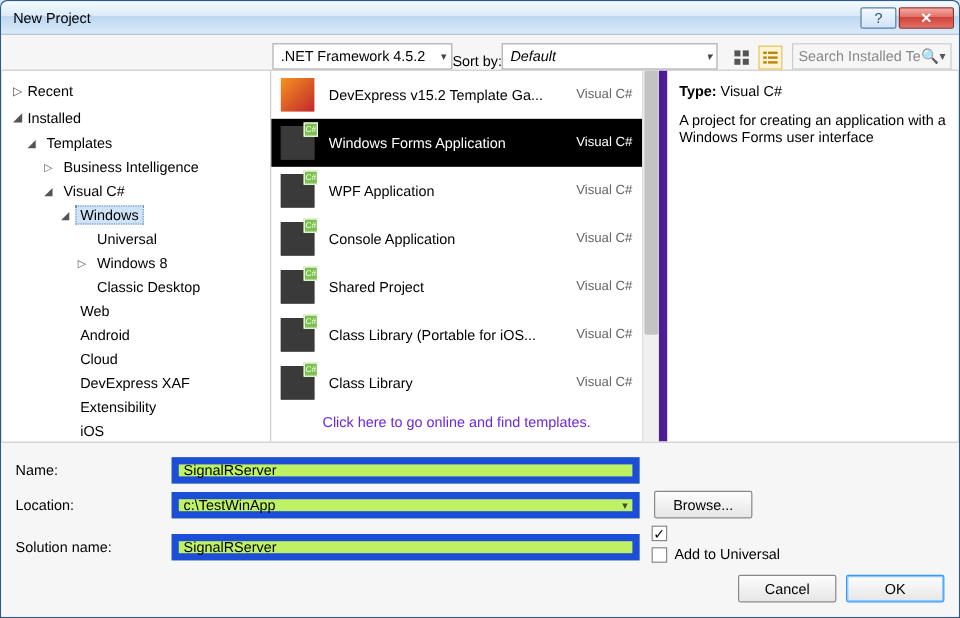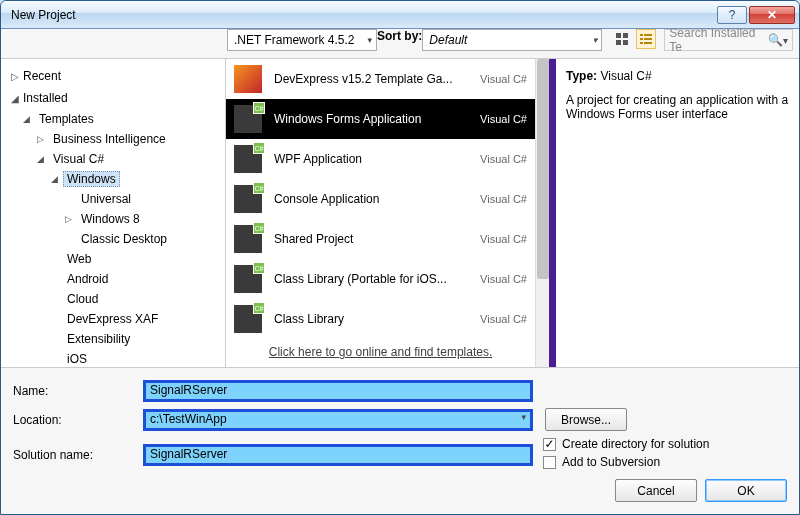--- a/index.html
+++ b/index.html
@@ -6,26 +6,26 @@
 body { background: #d4e4f4; width: 800px; height: 515px; overflow: hidden; }
 
 .window { width: 800px; height: 515px; background: #fff; border: 1px solid #2a5a8a; border-radius: 6px 6px 0 0; display: flex; flex-direction: column; box-shadow: inset 0 0 0 1px rgba(255,255,255,0.3); }
 
 .titlebar { height: 28px; background: linear-gradient(#f6fbff,#dbeaf9 45%,#bcd7f1 46%,#dbeaf9); border-bottom: 1px solid #6b93bf; display: flex; align-items: center; padding: 0 4px 0 10px; border-radius: 6px 6px 0 0; }
 .titlebar .title { flex: 1; color: #000; }
 .titlebar .btns { display: flex; gap: 0; }
 .titlebar .wbtn { width: 30px; height: 18px; border: 1px solid #5a7fa8; background: linear-gradient(#f3f9ff,#cfe3f7); border-radius: 2px; margin-left: 2px; display:flex; align-items:center; justify-content:center; font-size:10px; color:#2b4a6b; }
 .titlebar .wbtn.close { width: 46px; background: linear-gradient(#f3a9a0,#e07066 45%,#d04238 46%,#e07066); border-color:#9a2c24; color:#fff; font-weight:bold; }
 
-.toolbar { height: 30px; border-bottom: 1px solid #ccc; display: flex; align-items: flex-start; padding: 0 6px; background: #f6f6f6; }
+.toolbar { height: 30px; border-bottom: 1px solid #ccc; display: flex; align-items: flex-end; padding: 0 6px; background: #f6f6f6; }
 .toolbar .spaceleft { width: 220px; }
 .combo { height: 22px; border: 1px solid #ababab; background: #fff; display: inline-flex; align-items: center; padding: 0 20px 0 6px; position: relative; }
 .combo .chev { position:absolute; right:4px; font-size:9px; color:#444; }
 .fw { width: 150px; }
-.sortlbl { margin: 0 0; font-weight: bold; }
+.sortlbl { margin: 0 0; }
 .sortcombo { width: 180px; font-style: italic; }
 .viewbtns { display: flex; gap: 4px; margin-left: 10px; }
 .viewbtn { width: 20px; height: 20px; border: 1px solid transparent; display:flex; align-items:center; justify-content:center; }
 .viewbtn.sel { border: 1px solid #e5c365; background: #fff3d6; }
 .viewbtn svg { width:14px; height:14px; }
 .searchbox { flex: 1; margin-left: 8px; height: 22px; border: 1px solid #ccc; display: flex; align-items: center; padding: 0 4px; color:#888; justify-content: space-between; min-width: 120px; }
 
 .body { flex: 1; display: flex; min-height: 0; }
 
 .leftpane { width: 225px; border-right: 1px solid #ccc; padding: 6px 0; overflow:auto; }
@@ -45,30 +45,30 @@
 .scrollthumb { position:absolute; top:0; width:12px; left:1px; height:220px; background:#c3c3c3; border-radius:2px; }
 
 .trow { display:flex; align-items:center; height:40px; padding:0 8px; }
 .trow.sel { background:#000000; color:#fff; }
 .trow .ticon { width:28px; height:28px; margin-right:12px; background:#444; display:flex; align-items:center; justify-content:center; position:relative; }
 .trow .tname { flex:1; white-space:nowrap; overflow:hidden; text-overflow:ellipsis; }
 .trow .tlang { color:#666; font-size:11px; padding-left:8px; }
 .trow.sel .tlang { color:#fff; }
 
 .linkrow { text-align:center; padding:6px; }
-.linkrow a { color:#404040; text-decoration:underline; }
+.linkrow a { color:#6d28d9; }
 
 .rightpane { width:250px; border-left:7px solid #4c1d95; padding:10px; }
 .rightpane .trow2 { margin-bottom:10px; }
 .rightpane .k { font-weight:bold; display:inline; }
 
 .bottom { border-top:1px solid #ccc; padding:12px 12px; background:#f6f6f6; }
 .formrow { display:flex; align-items:center; margin-bottom:6px; }
 .formrow .flabel { width:130px; }
-.formrow .finput { flex:0 0 390px; height:22px; border:3px solid #1d4ed8; background:#7dd3fc; padding:0 4px; display:flex; position:relative; }
+.formrow .finput { flex:0 0 390px; height:22px; border:6px solid #1d4ed8; background:#bef264; padding:0 4px; display:flex; align-items:center; position:relative; }
 .formrow .finput .chev { position:absolute; right:4px; font-size:9px; color:#444; }
 .formrow .fbtn { margin-left:12px; }
 .btn { height:23px; min-width:82px; border:1px solid #888; background:linear-gradient(#fdfdfd,#e6e6e6); border-radius:2px; padding:0 12px; }
 .btn.primary { border:1px solid #3399ff; box-shadow: inset 0 0 0 1px #8ec7ff; }
 .checkrow { display:flex; align-items:center; margin-bottom:4px; margin-left:-2px;}
 .checkrow .cb { width:13px; height:13px; border:1px solid #888; background:#fff; margin-right:6px; display:flex; align-items:center; justify-content:center; font-size:10px; }
 .actionrow { display:flex; justify-content:flex-end; gap:8px; margin-top:6px; }
 
 </style>
 </head>
@@ -324,25 +324,24 @@
     <div class="formrow">
       <div class="flabel">Solution name:</div>
       <div class="finput">
           <span>SignalRServer</span>
         </div>
       <div class="fbtn" style="flex:1;">
         <div class="checkrow">
           <div class="cb">
               <span>✓</span>
             </div>
-          <span>Create directory for solution</span>
         </div>
         <div class="checkrow">
           <div class="cb"></div>
-          <span>Add to Subversion</span>
+          <span>Add to Universal</span>
         </div>
       </div>
     </div>
     <div class="actionrow">
       <button class="btn"><span>Cancel</span></button>
       <button class="btn primary"><span>OK</span></button>
     </div>
   </div>
 
 </div>

